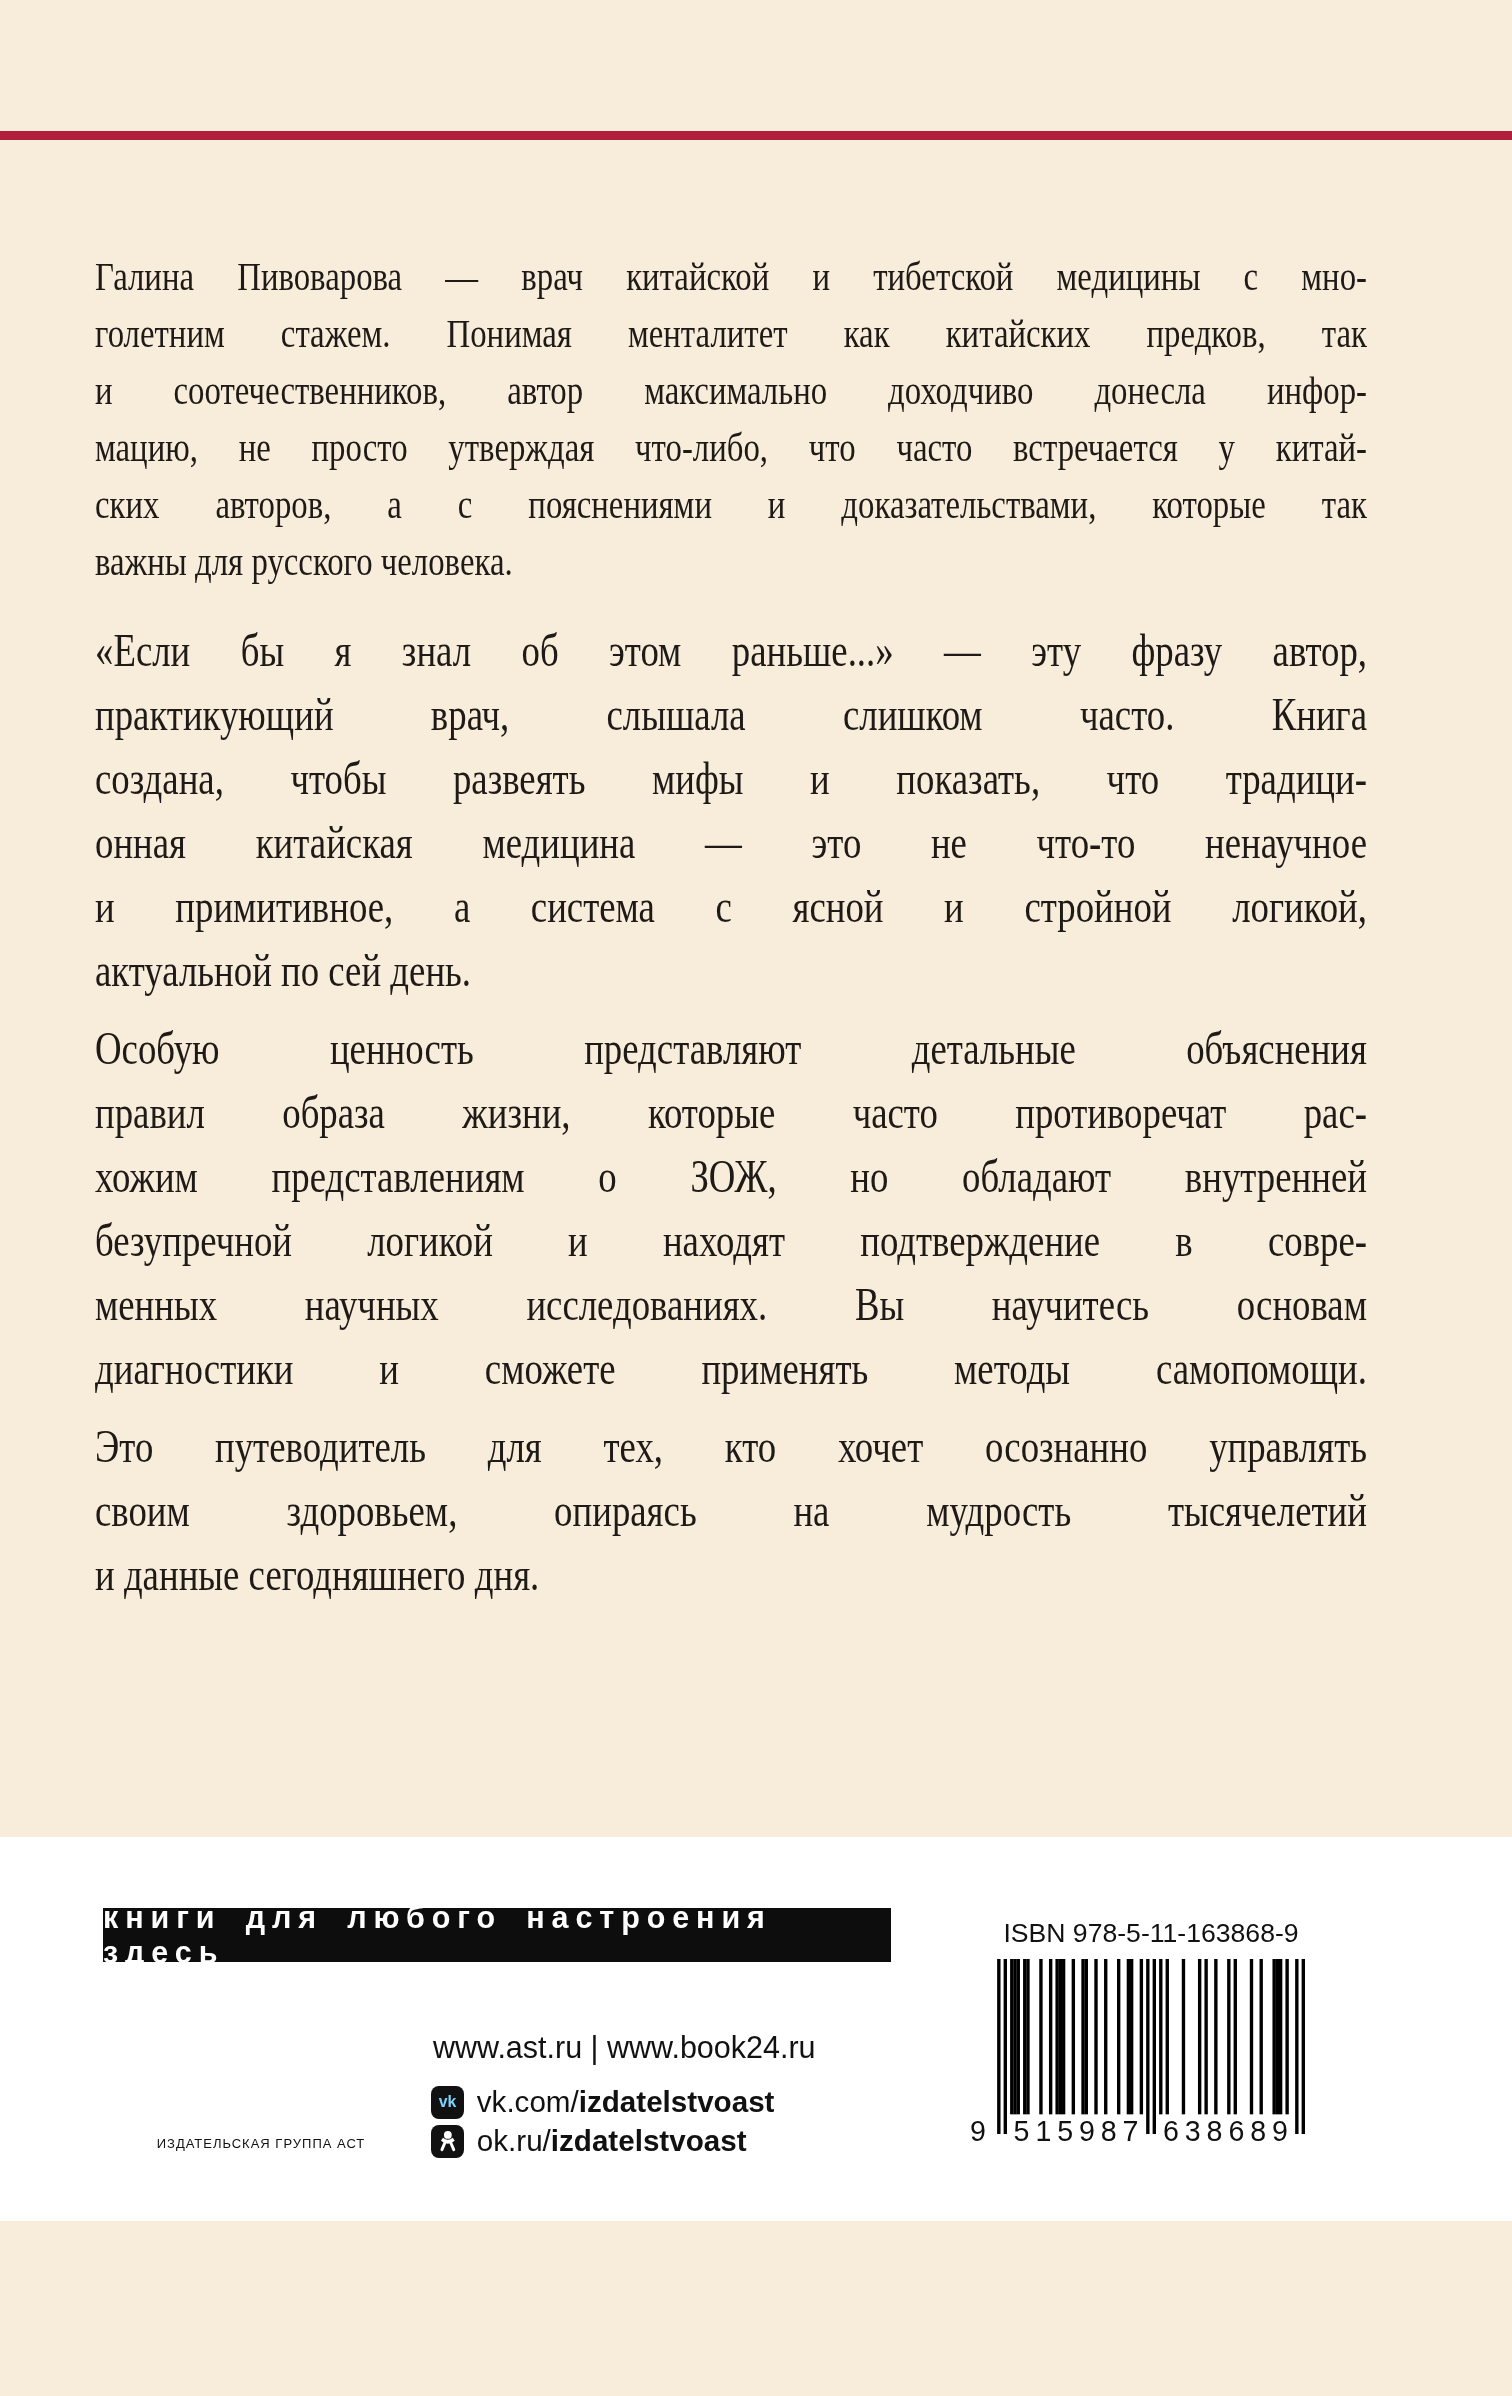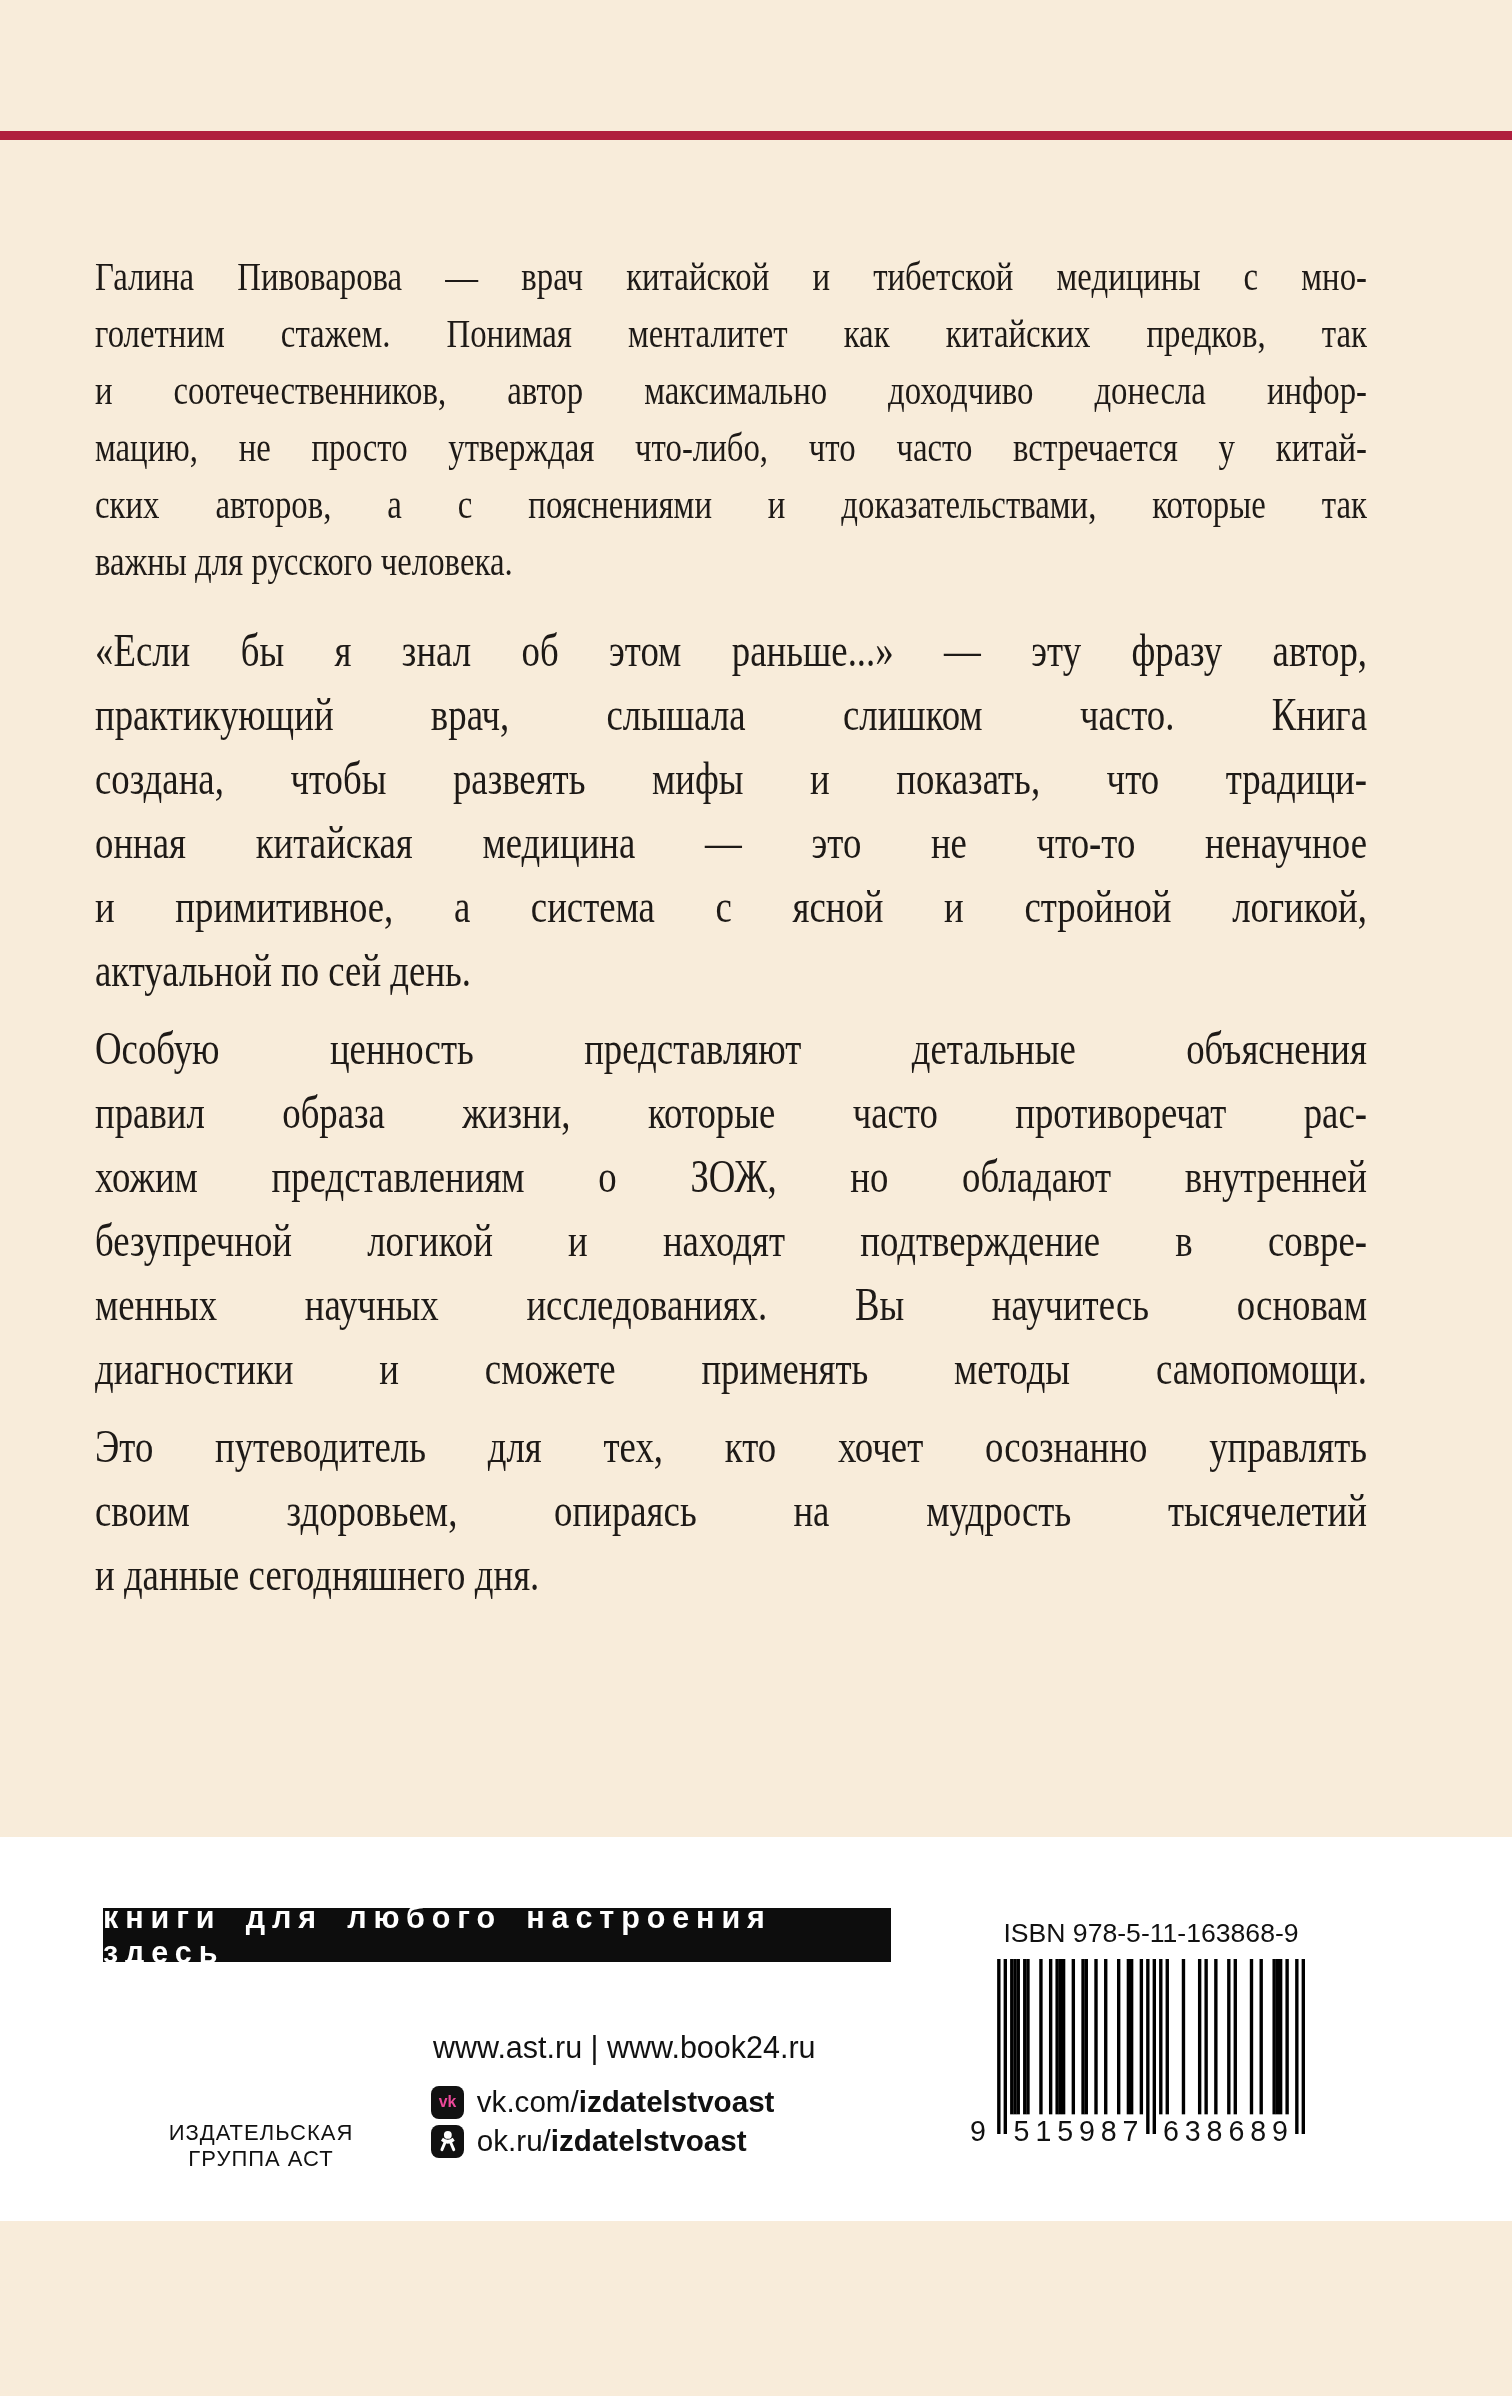--- a/index.html
+++ b/index.html
@@ -28,32 +28,32 @@
     color:#fff; font-weight:bold; font-size:30.5px;
     letter-spacing:6.9px; word-spacing:8.9px;
   }
   .ast-logo { position:absolute; left:156px; top:123px; width:227px; height:148px; }
   .ast-logo .ac {
     position:absolute; left:0; top:51px; font-size:94px; font-weight:800;
     letter-spacing:-5.9px; line-height:1; transform:scaleX(0.92); transform-origin:0 0;
   }
   .ast-logo svg.figure { position:absolute; left:77px; top:0; }
   .publisher-name {
-    position:absolute; left:128px; top:283px; width:266px;
-    text-align:center; font-size:22px; letter-spacing:1px;
+    position:absolute; left:128px; top:299px; width:266px;
+    text-align:center; font-size:13px; letter-spacing:1px;
   }
   .sites { position:absolute; left:433px; top:193px; font-size:30.5px; font-weight:normal; }
   .social-row { position:absolute; left:431px; display:flex; align-items:center; gap:12.8px; font-size:29.6px; }
   .social-row.vk { top:248px; }
   .social-row.ok { top:287px; }
   .social-icon {
     width:33px; height:33px; background:#111; border-radius:7.9px;
     display:flex; align-items:center; justify-content:center; flex:0 0 auto;
   }
-  .social-icon .vk-txt { color:#ec4899; font-size:15.8px; font-weight:bold; letter-spacing:0;text-align:right; }
+  .social-icon .vk-txt { color:#7dd3fc; font-size:15.8px; font-weight:bold; letter-spacing:0;text-align:right; }
   .social-row .handle { font-weight:bold; }
   .isbn { position:absolute; left:1003px; top:81px; width:296px; text-align:center; font-size:26.6px; }
   .barcode-wrap { position:absolute; left:997px; top:122px; width:308px; height:175px; }
   .bc-digits { position:absolute; left:970px; top:278px; width:355px; height:35px; font-size:28.6px; }
   .bc-digits .d1 { position:absolute; left:0; top:0; }
   .bc-digits .dl { position:absolute; left:39px; width:140px; top:0; text-align:center; letter-spacing:5.9px; }
   .bc-digits .dr { position:absolute; left:193px; width:140px; top:0; letter-spacing:5.9px; }
 </style>
 </head>
 <body>

